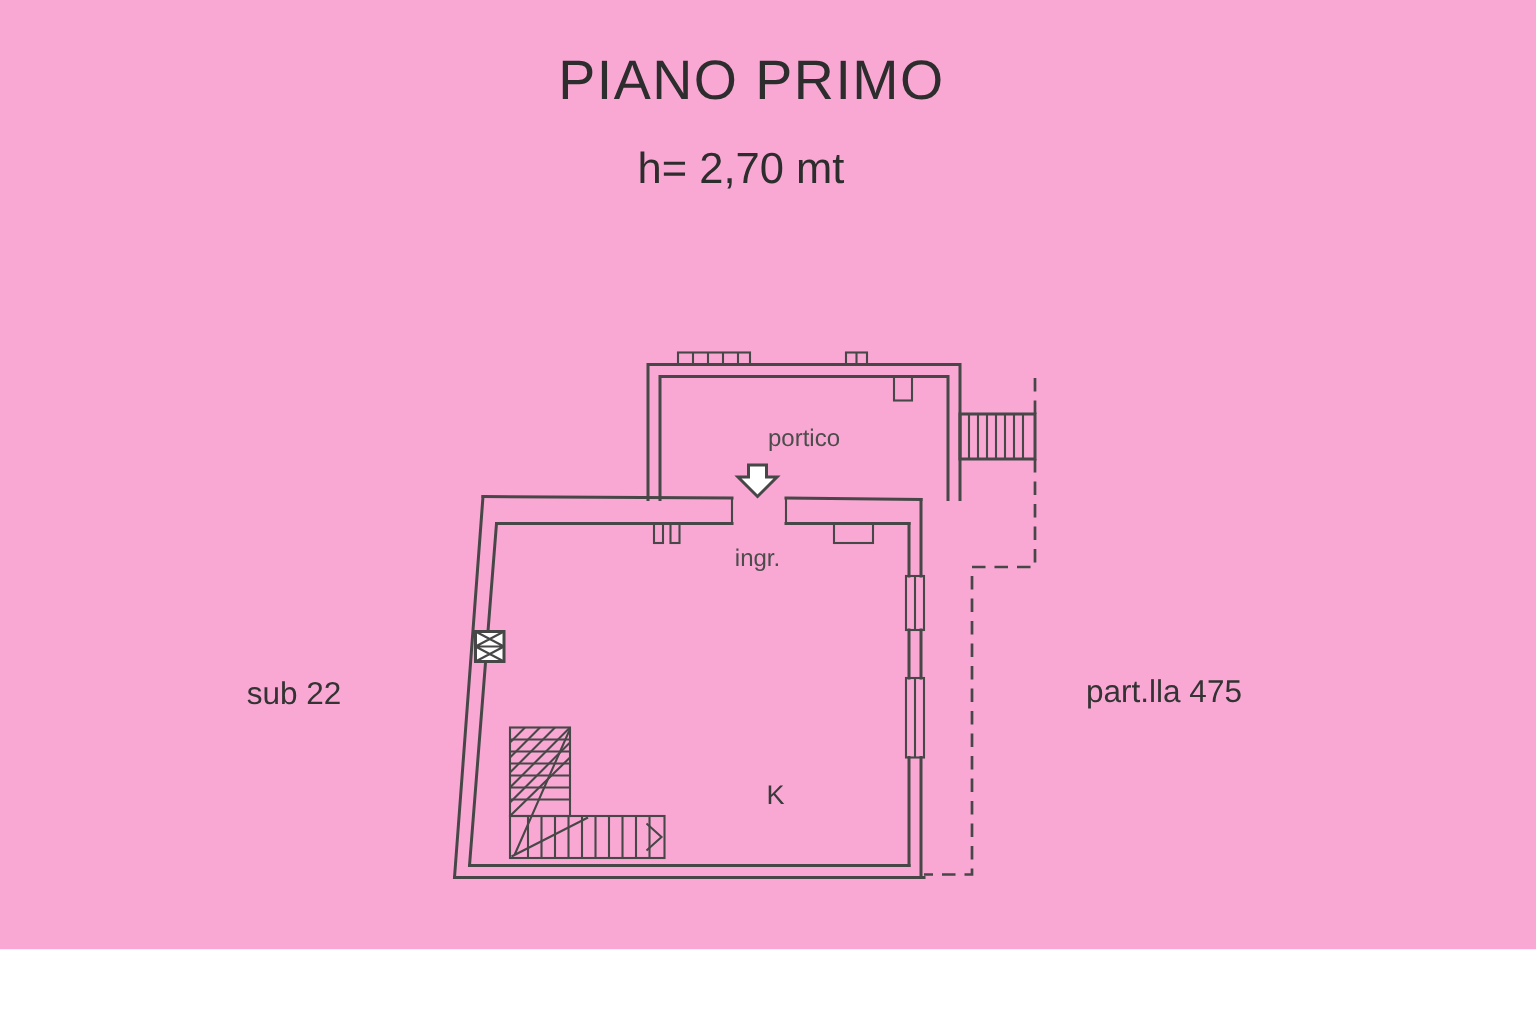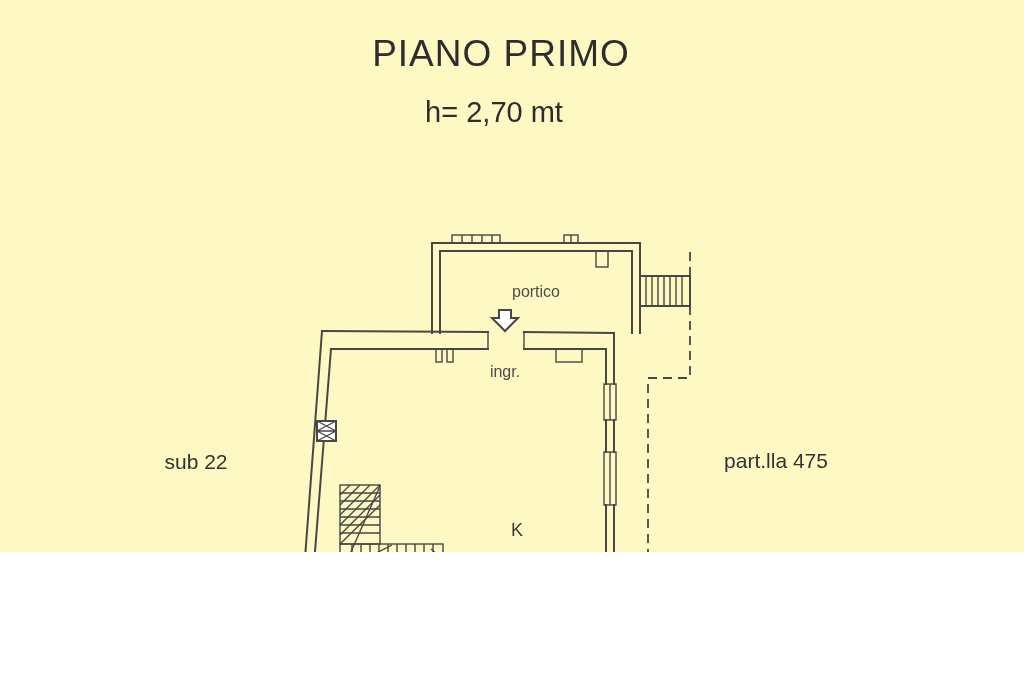--- a/index.html
+++ b/index.html
@@ -4,22 +4,22 @@
 <style>
   html, body {
     margin: 0;
     padding: 0;
     background: #ffffff;
     font-family: "Liberation Sans", sans-serif;
   }
   .page {
     position: relative;
     width: 1024px;
-    height: 552px;
-    background: #fef9c3;
+    height: 633px;
+    background: #f9a8d4;
     overflow: hidden;
   }
   svg { position: absolute; top: 0; left: 0; }
   text {
     font-family: "Liberation Sans", sans-serif;
     fill: #2e2e2e;
   }
   .title-text   { font-size: 37px; letter-spacing: 1px; fill: #2d2d2d; }
   .subtitle-text{ font-size: 29px; fill: #2d2d2d; }
   .room-label   { font-size: 16px; fill: #4c4c4c; }

